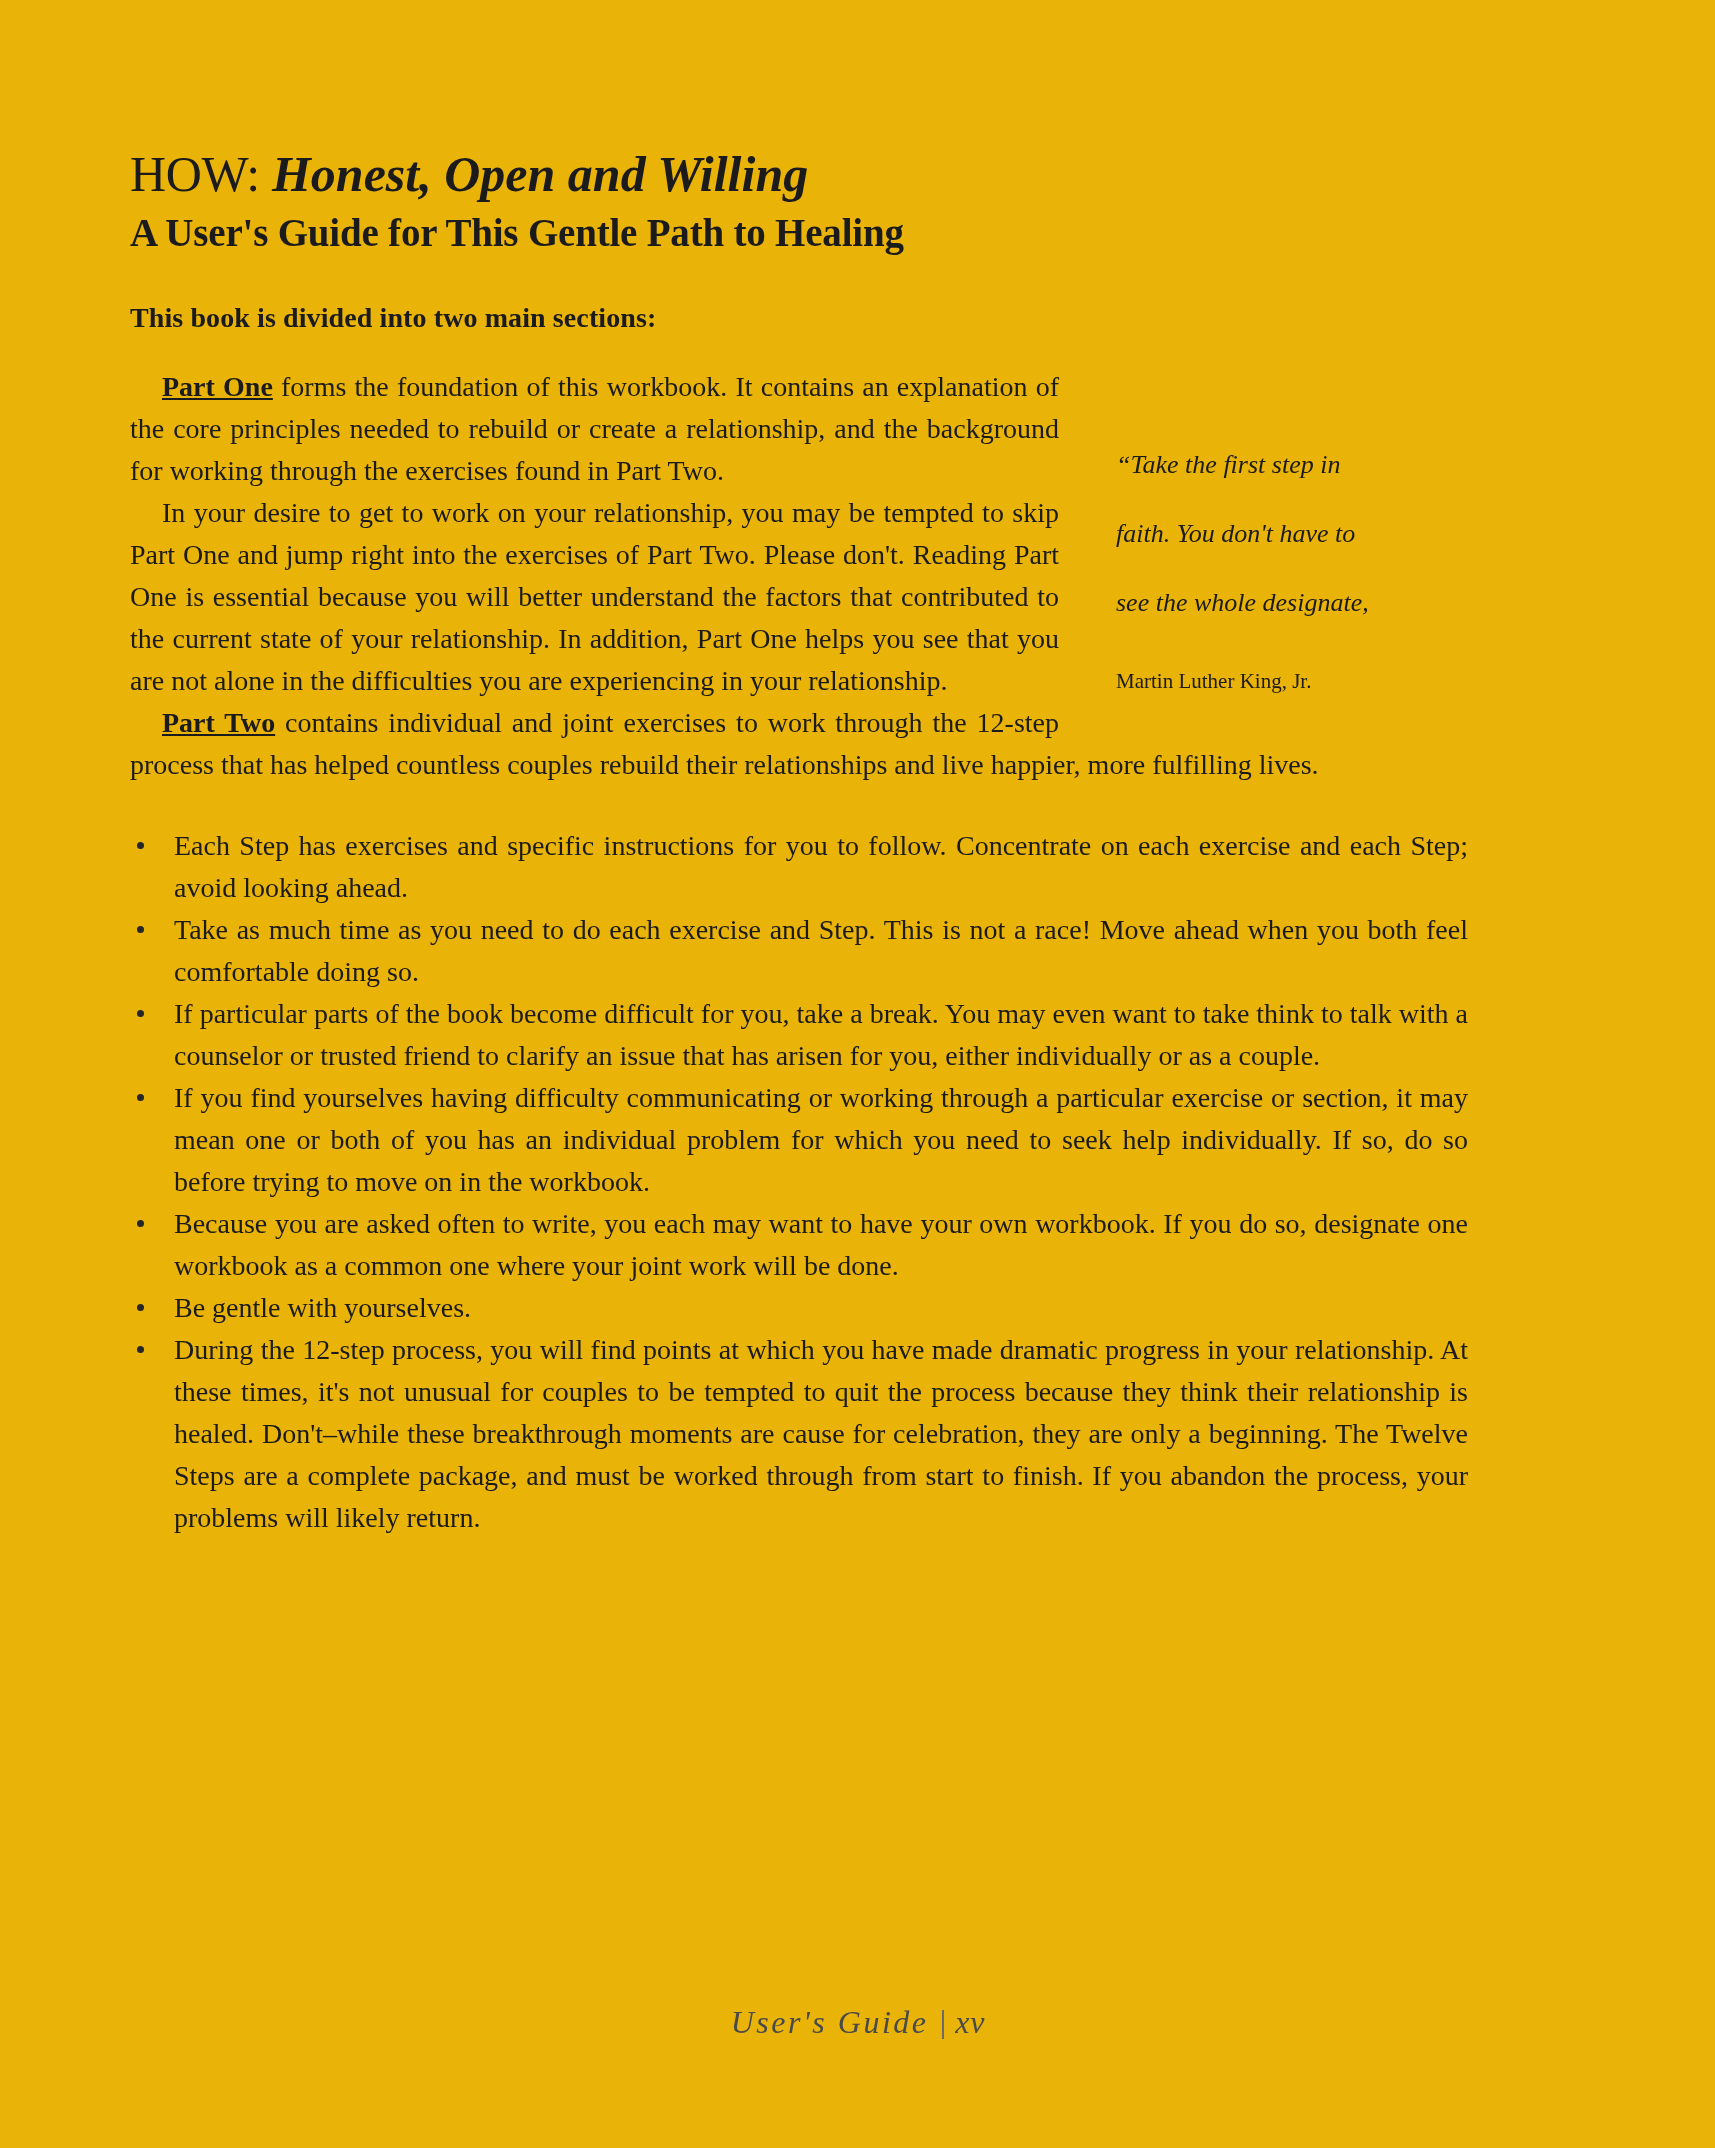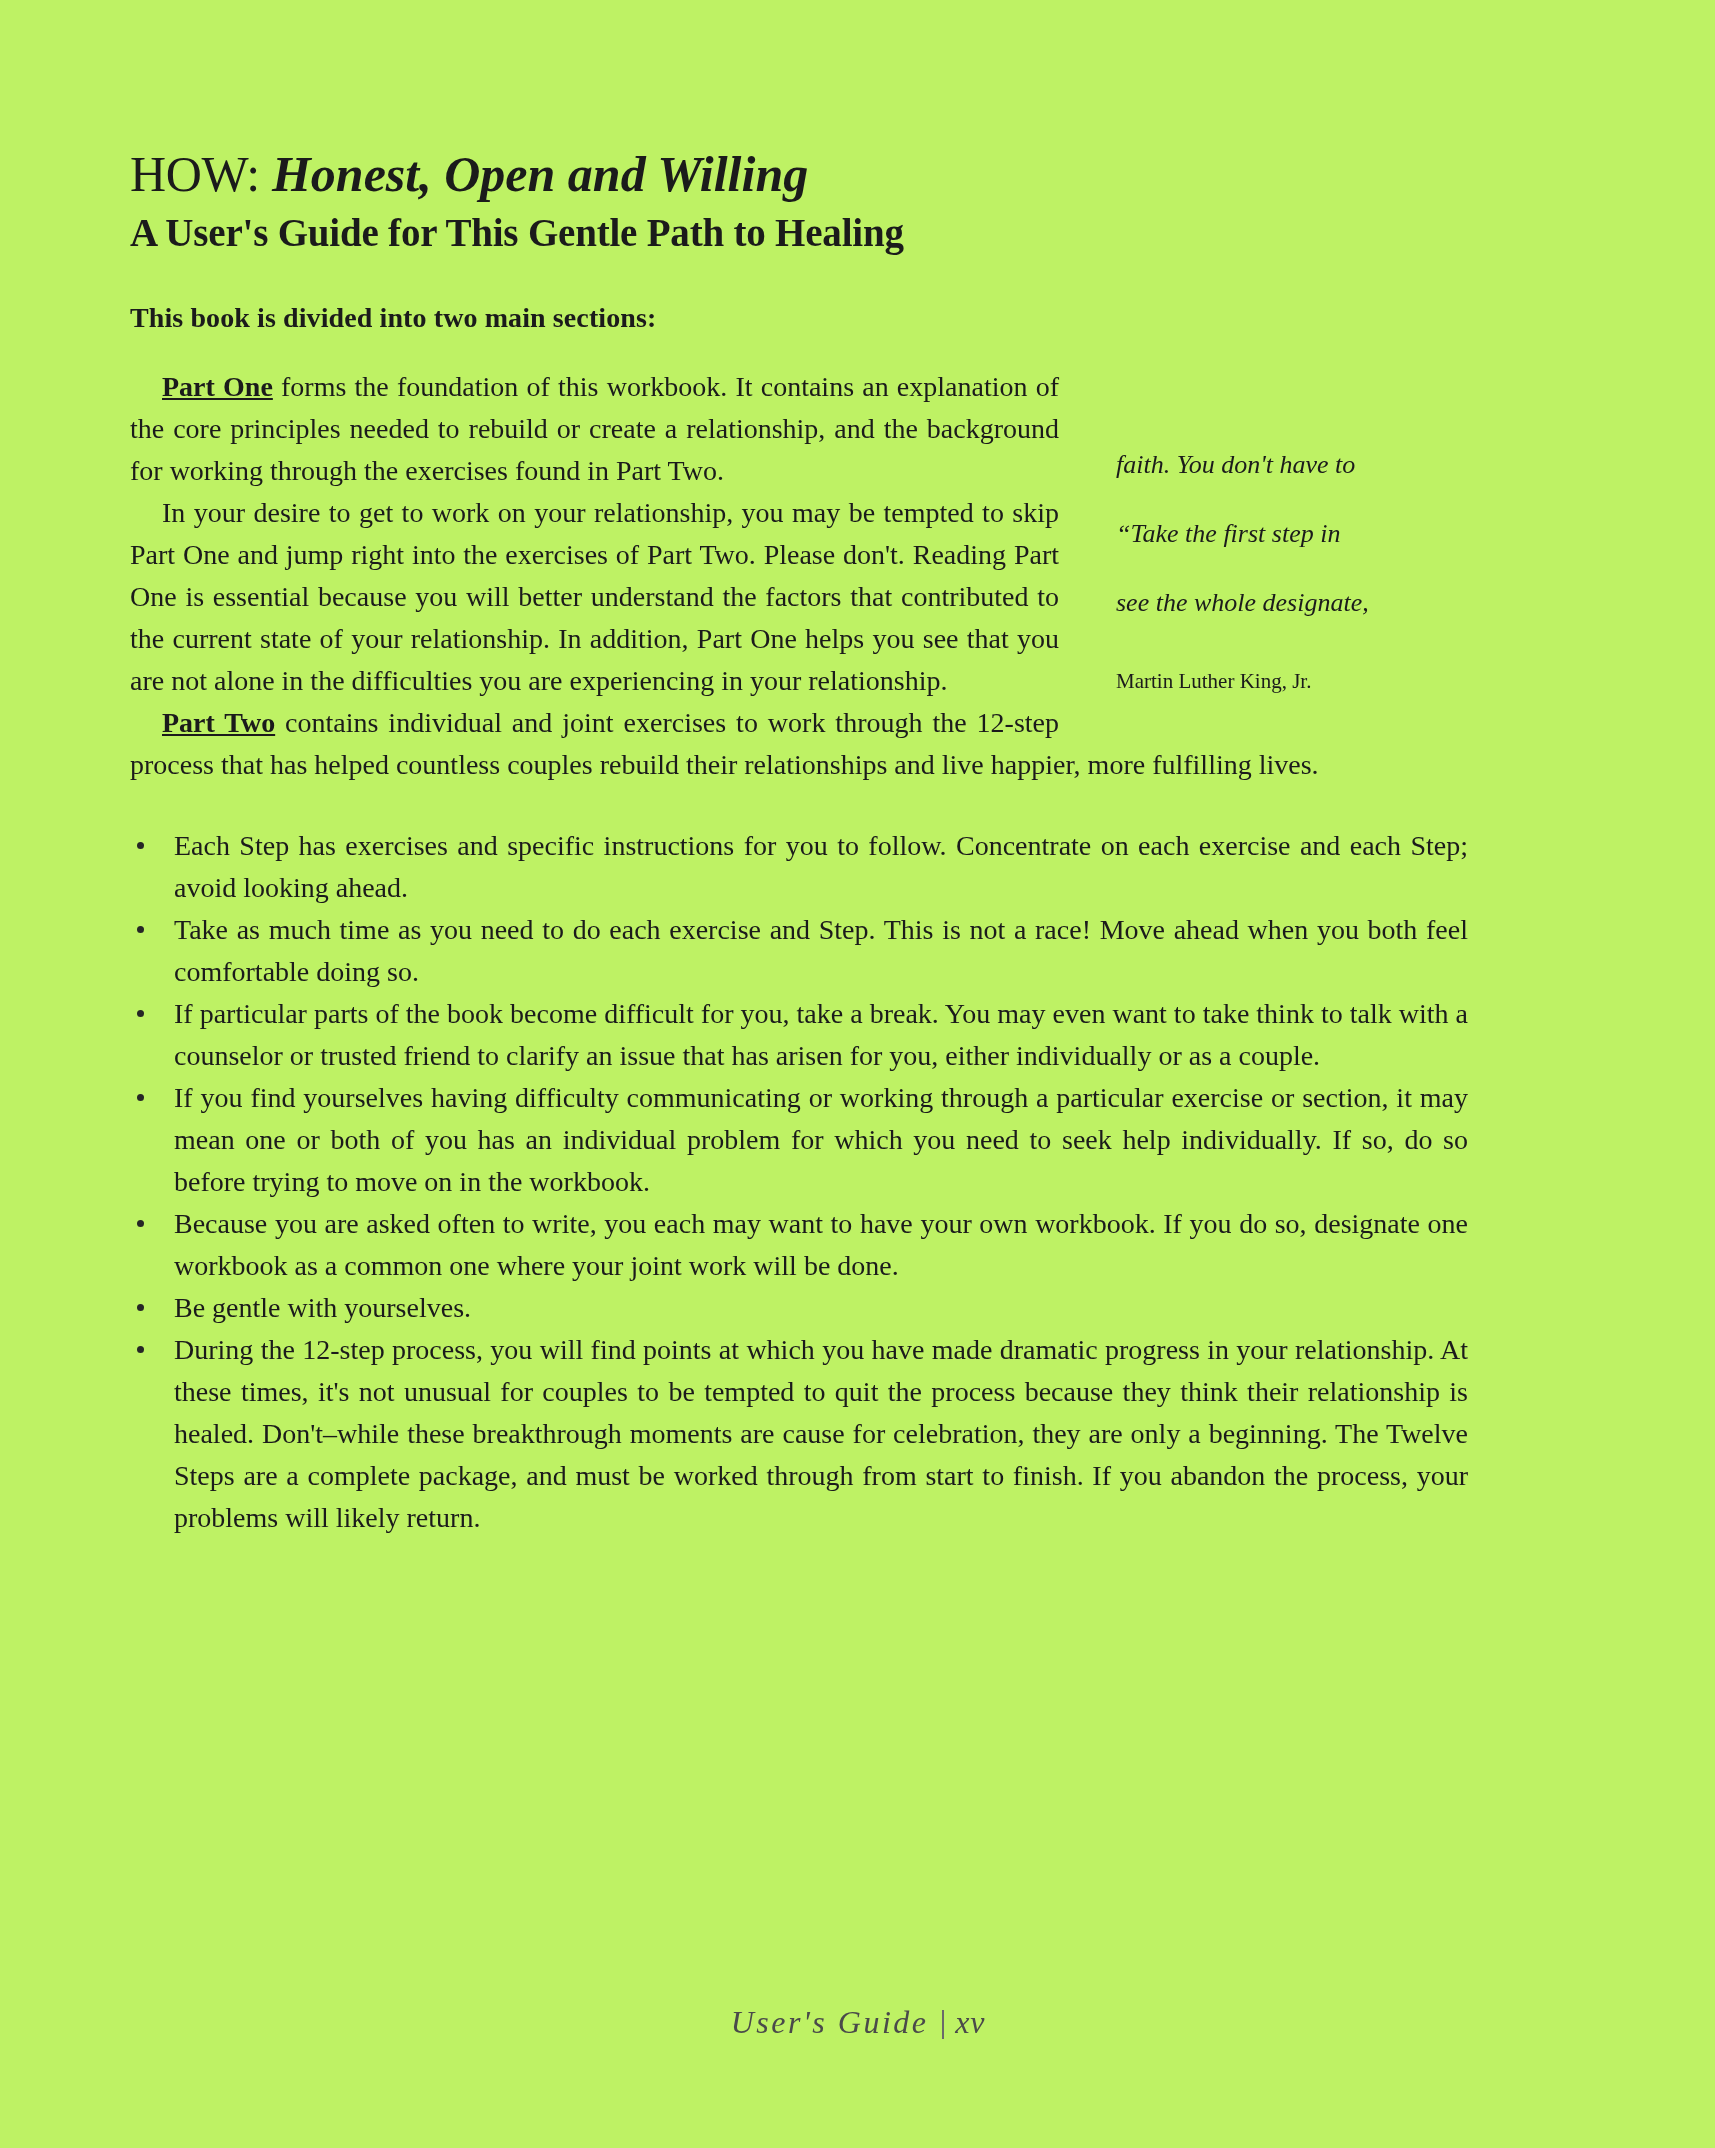--- a/index.html
+++ b/index.html
@@ -5,21 +5,21 @@
   html, body {
     margin: 0;
     padding: 0;
     background: #ffffff;
   }
 
   .page {
     position: relative;
     width: 1716px;
     height: 2148px;
-    background: #bef264;
+    background: #eab308;
     font-family: "Liberation Serif", "DejaVu Serif", serif;
     color: #1b1b1b;
     overflow: hidden;
   }
 
   
   .content {
     position: absolute;
     left: 130px;
     top: 147px;
@@ -157,22 +157,22 @@
       <span class="title-how">HOW:</span>
       <span class="title-em">Honest, Open and Willing</span>
     </div>
     <div class="subtitle">A User's Guide for This Gentle Path to Healing</div>
 
     <div class="lead-head">This book is divided into two main sections:</div>
 
     <div class="body-block">
 
       <aside class="pullquote">
+        <div class="q-line">“Take the first step in</div>
         <div class="q-line">faith. You don't have to</div>
-        <div class="q-line">“Take the first step in</div>
         <div class="q-line">see the whole designate,</div>
         <div class="q-attr">Martin Luther King, Jr.</div>
       </aside>
 
       <p><span class="runin">Part One</span><span> forms the foundation of this workbook. It contains an explanation of the core principles needed to rebuild or create a relationship, and the background for working through the exercises found in Part Two.</span></p>
 
       <p><span>In your desire to get to work on your relationship, you may be tempted to skip Part One and jump right into the exercises of Part Two. Please don't. Reading Part One is essential because you will better understand the factors that contributed to the current state of your relationship. In addition, Part One helps you see that you are not alone in the difficulties you are experiencing in your relationship.</span></p>
 
       <p><span class="runin">Part Two</span><span> contains individual and joint exercises to work through the 12-step process that has helped countless couples rebuild their relationships and live happier, more fulfilling lives.</span></p>
 

